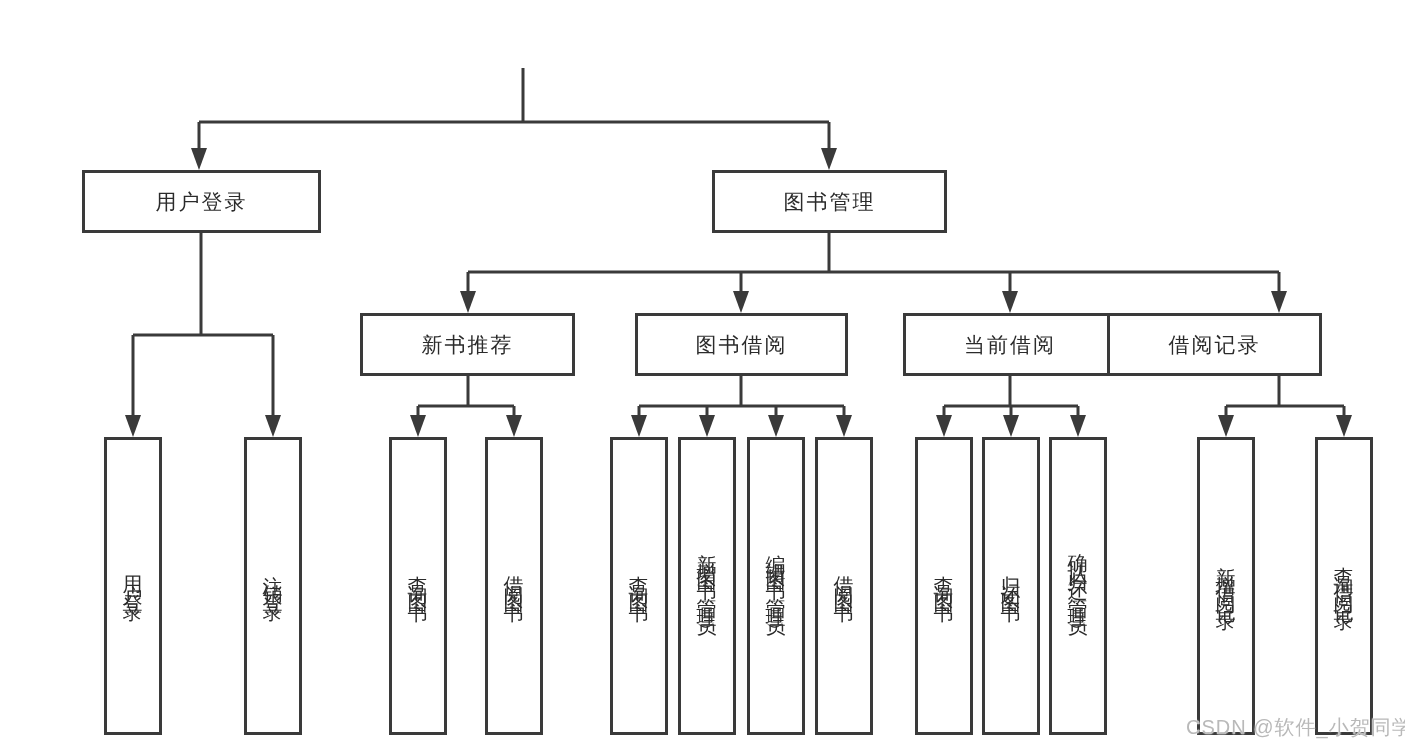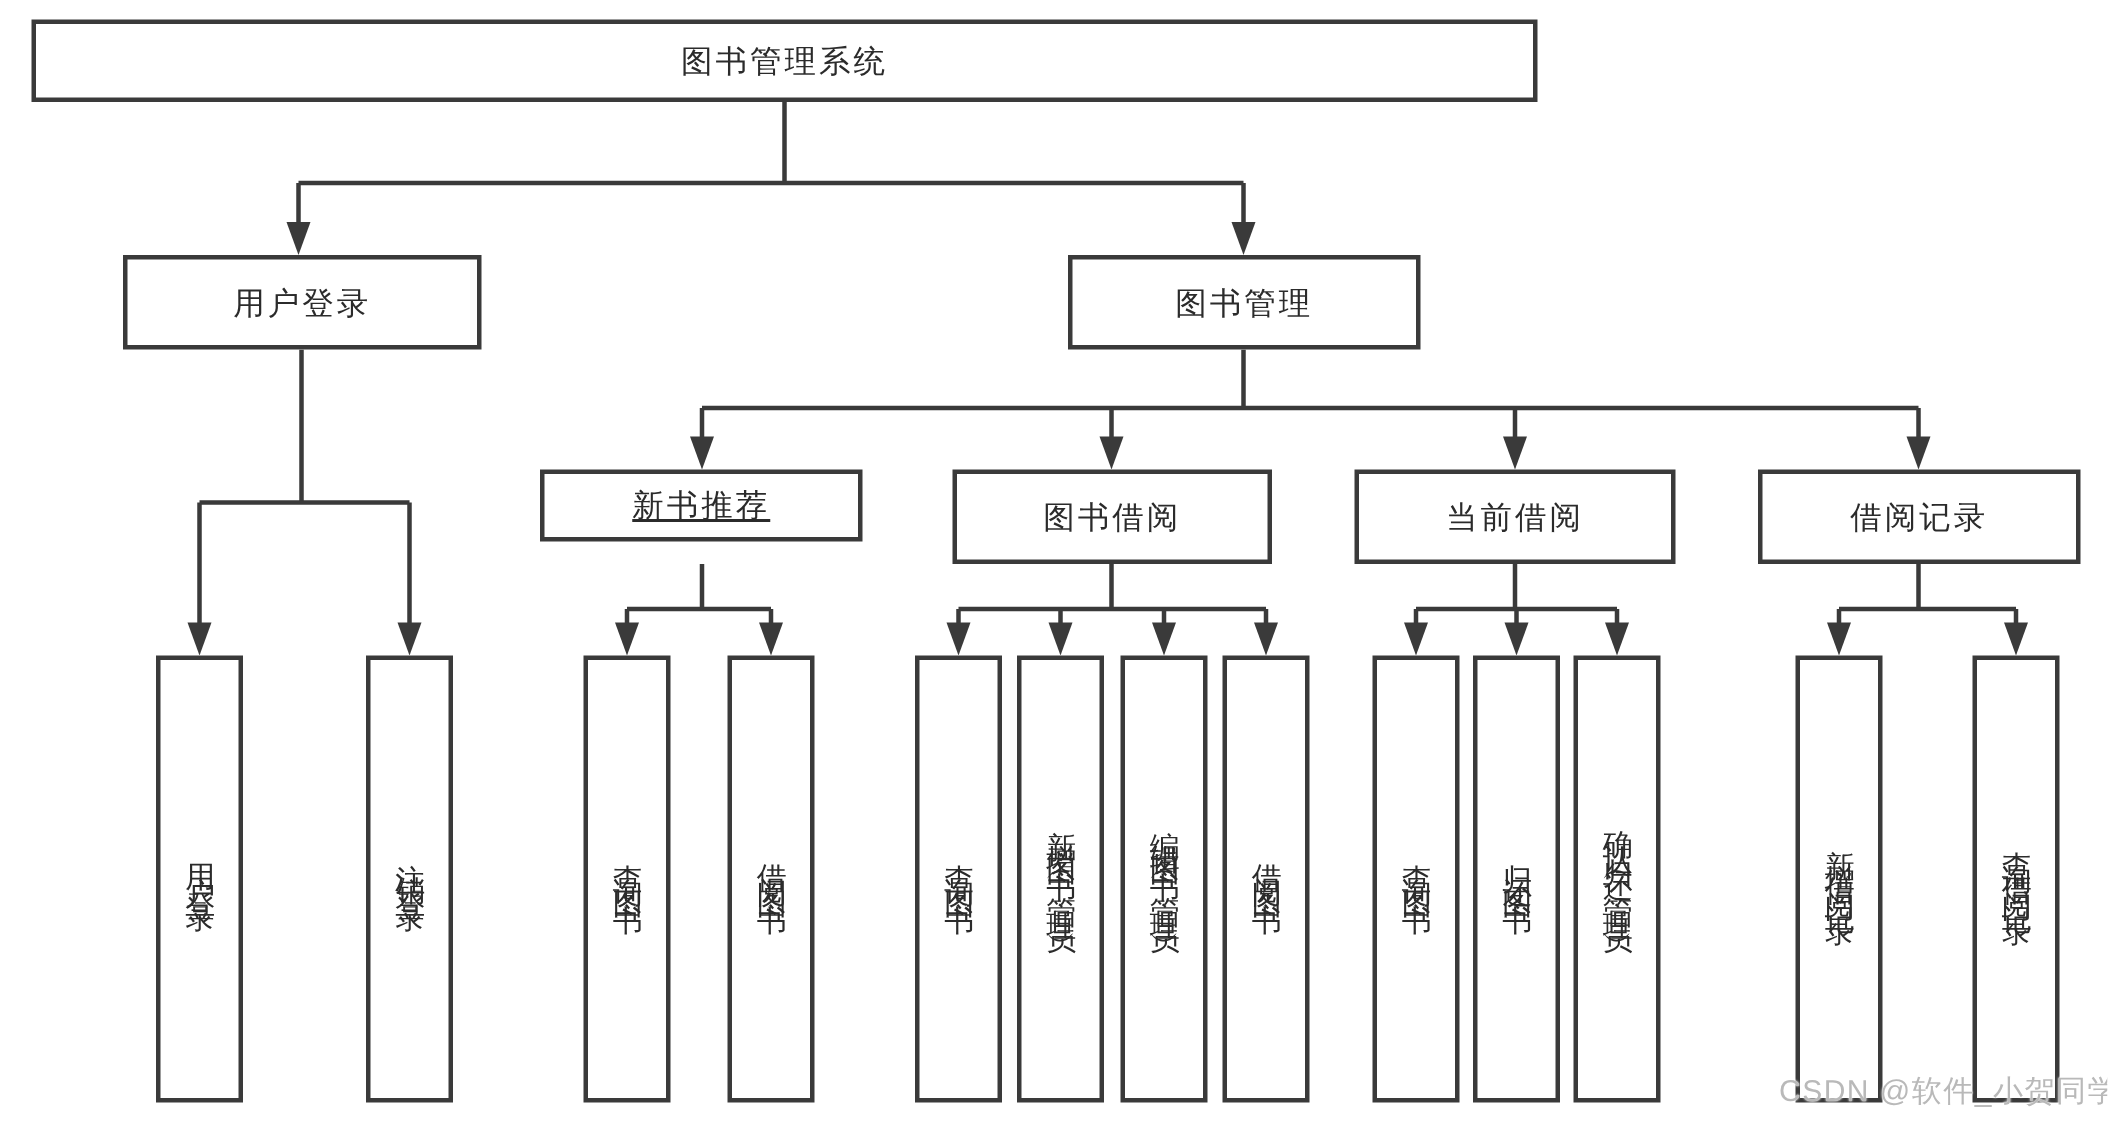--- a/index.html
+++ b/index.html
@@ -58,29 +58,28 @@
     <polygon points="699,415 715,415 707,437"></polygon>
     <polygon points="768,415 784,415 776,437"></polygon>
     <polygon points="836,415 852,415 844,437"></polygon>
     <polygon points="936,415 952,415 944,437"></polygon>
     <polygon points="1003,415 1019,415 1011,437"></polygon>
     <polygon points="1070,415 1086,415 1078,437"></polygon>
     <polygon points="1218,415 1234,415 1226,437"></polygon>
     <polygon points="1336,415 1352,415 1344,437"></polygon>
   </svg>
 
-  <div class="hnode" style="left:21px;top:13px;width:1004px;height:55px;">图书管理系统</div>
 
   <div class="hnode" style="left:82px;top:170px;width:239px;height:63px;">用户登录</div>
   <div class="hnode" style="left:712px;top:170px;width:235px;height:63px;">图书管理</div>
 
-  <div class="hnode" style="left:360px;top:313px;width:215px;height:48px;text-decoration:underline;">新书推荐</div>
+  <div class="hnode" style="left:360px;top:313px;width:215px;height:63px;">新书推荐</div>
   <div class="hnode" style="left:903px;top:313px;width:214px;height:63px;">当前借阅</div>
   <div class="hnode" style="left:635px;top:313px;width:213px;height:63px;">图书借阅</div>
-  <div class="hnode" style="left:1172px;top:313px;width:215px;height:63px;">借阅记录</div>
+  <div class="hnode" style="left:1107px;top:313px;width:215px;height:63px;">借阅记录</div>
 
   <div class="vnode" style="left:104px;">
     <span class="vtext">用户登录</span>
   </div>
   <div class="vnode" style="left:244px;">
     <span class="vtext">注销登录</span>
   </div>
 
   <div class="vnode" style="left:389px;">
     <span class="vtext">查询图书</span>

